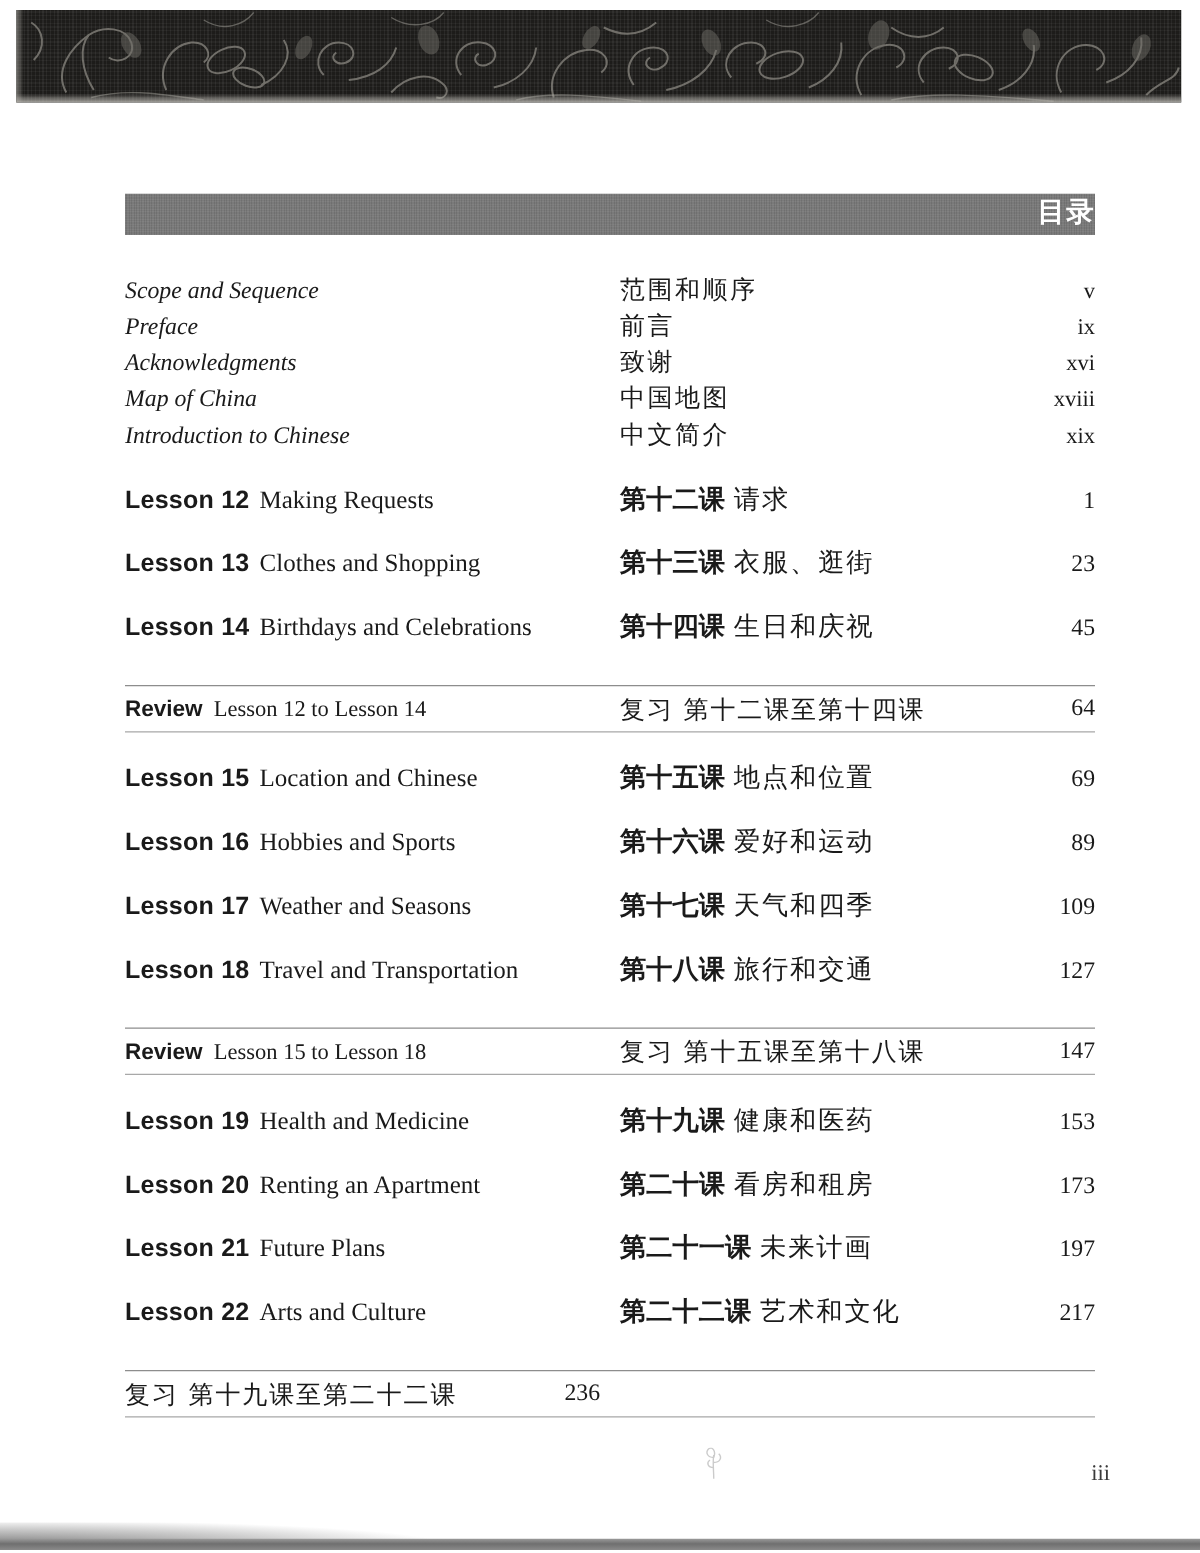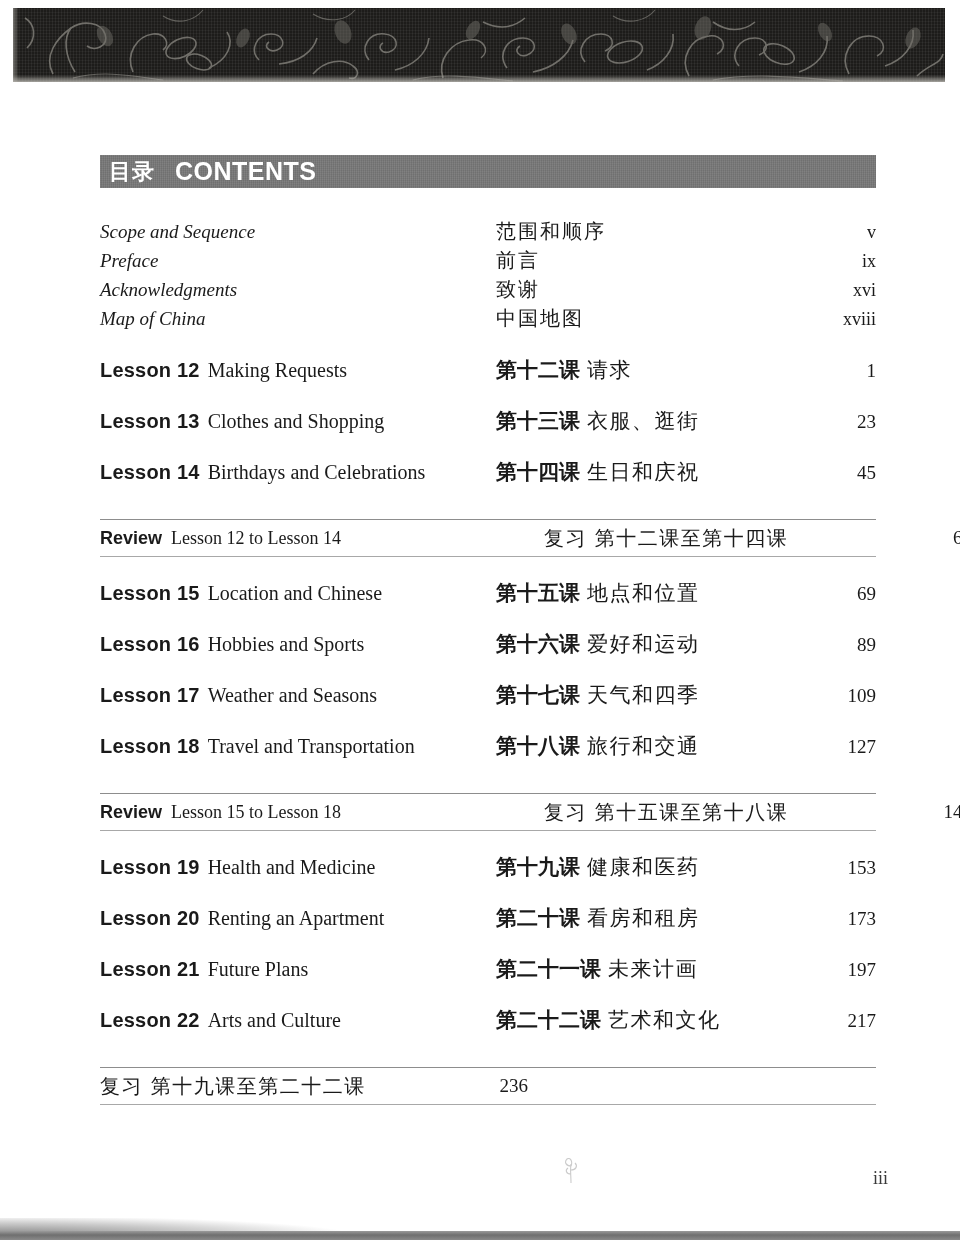--- a/index.html
+++ b/index.html
@@ -50,23 +50,24 @@
     position: absolute;
     left: 100px;
     top: 155px;
     width: 776px;
     height: 33px;
     background: #757575;
     background-image:
       repeating-linear-gradient(90deg, rgba(255,255,255,.05) 0 1px, rgba(0,0,0,.03) 1px 2px),
       repeating-linear-gradient(0deg, rgba(255,255,255,.035) 0 1px, rgba(0,0,0,.02) 1px 2px);
     display: flex;
-    align-items: center;
+    align-items: flex-end;
     padding-left: 9px;
     box-sizing: border-box;
+    flex-direction: column;
   }
   .contents-bar .cn {
     color: #ffffff;
     font-family: "DejaVu Sans", "Liberation Sans", sans-serif;
     font-weight: bold;
     font-size: 22px;
     letter-spacing: 1px;
   }
   .contents-bar .en {
     color: #ffffff;
@@ -136,21 +137,20 @@
   .lesson-row .col-page { font-size: 19px; }
 
   
   .review-row {
     height: 38px;
     align-items: center;
     border-top: 1.5px solid #8d8d8d;
     border-bottom: 1.5px solid #a8a8a8;
     margin-top: 10px;
     margin-bottom: 10px;
-    gap: 48px;
   }
   .review-row .review-label {
     font-family: "Liberation Sans", "DejaVu Sans", sans-serif;
     font-weight: bold;
     font-size: 18px;
   }
   .review-row .review-range {
     margin-left: 9px;
     font-family: "Liberation Serif", "DejaVu Serif", serif;
     font-size: 18px;
@@ -286,20 +286,25 @@
     <div class="row">
       <div class="col-en">Acknowledgments</div>
       <div class="col-cn">致谢</div>
       <div class="col-page">xvi</div>
     </div>
     <div class="row">
       <div class="col-en">Map of China</div>
       <div class="col-cn">中国地图</div>
       <div class="col-page">xviii</div>
     </div>
+    <div class="row">
+      <div class="col-en">Introduction to Chinese</div>
+      <div class="col-cn">中文简介</div>
+      <div class="col-page">xix</div>
+    </div>
   </div>
 
   <div class="lessons">
     <div class="row lesson-row">
       <div class="col-en">
         <span class="lesson-label">Lesson 12</span><span class="lesson-title">Making Requests</span>
       </div>
       <div class="col-cn">
         <span class="cn-label">第十二课</span><span class="cn-title">请求</span>
       </div>

